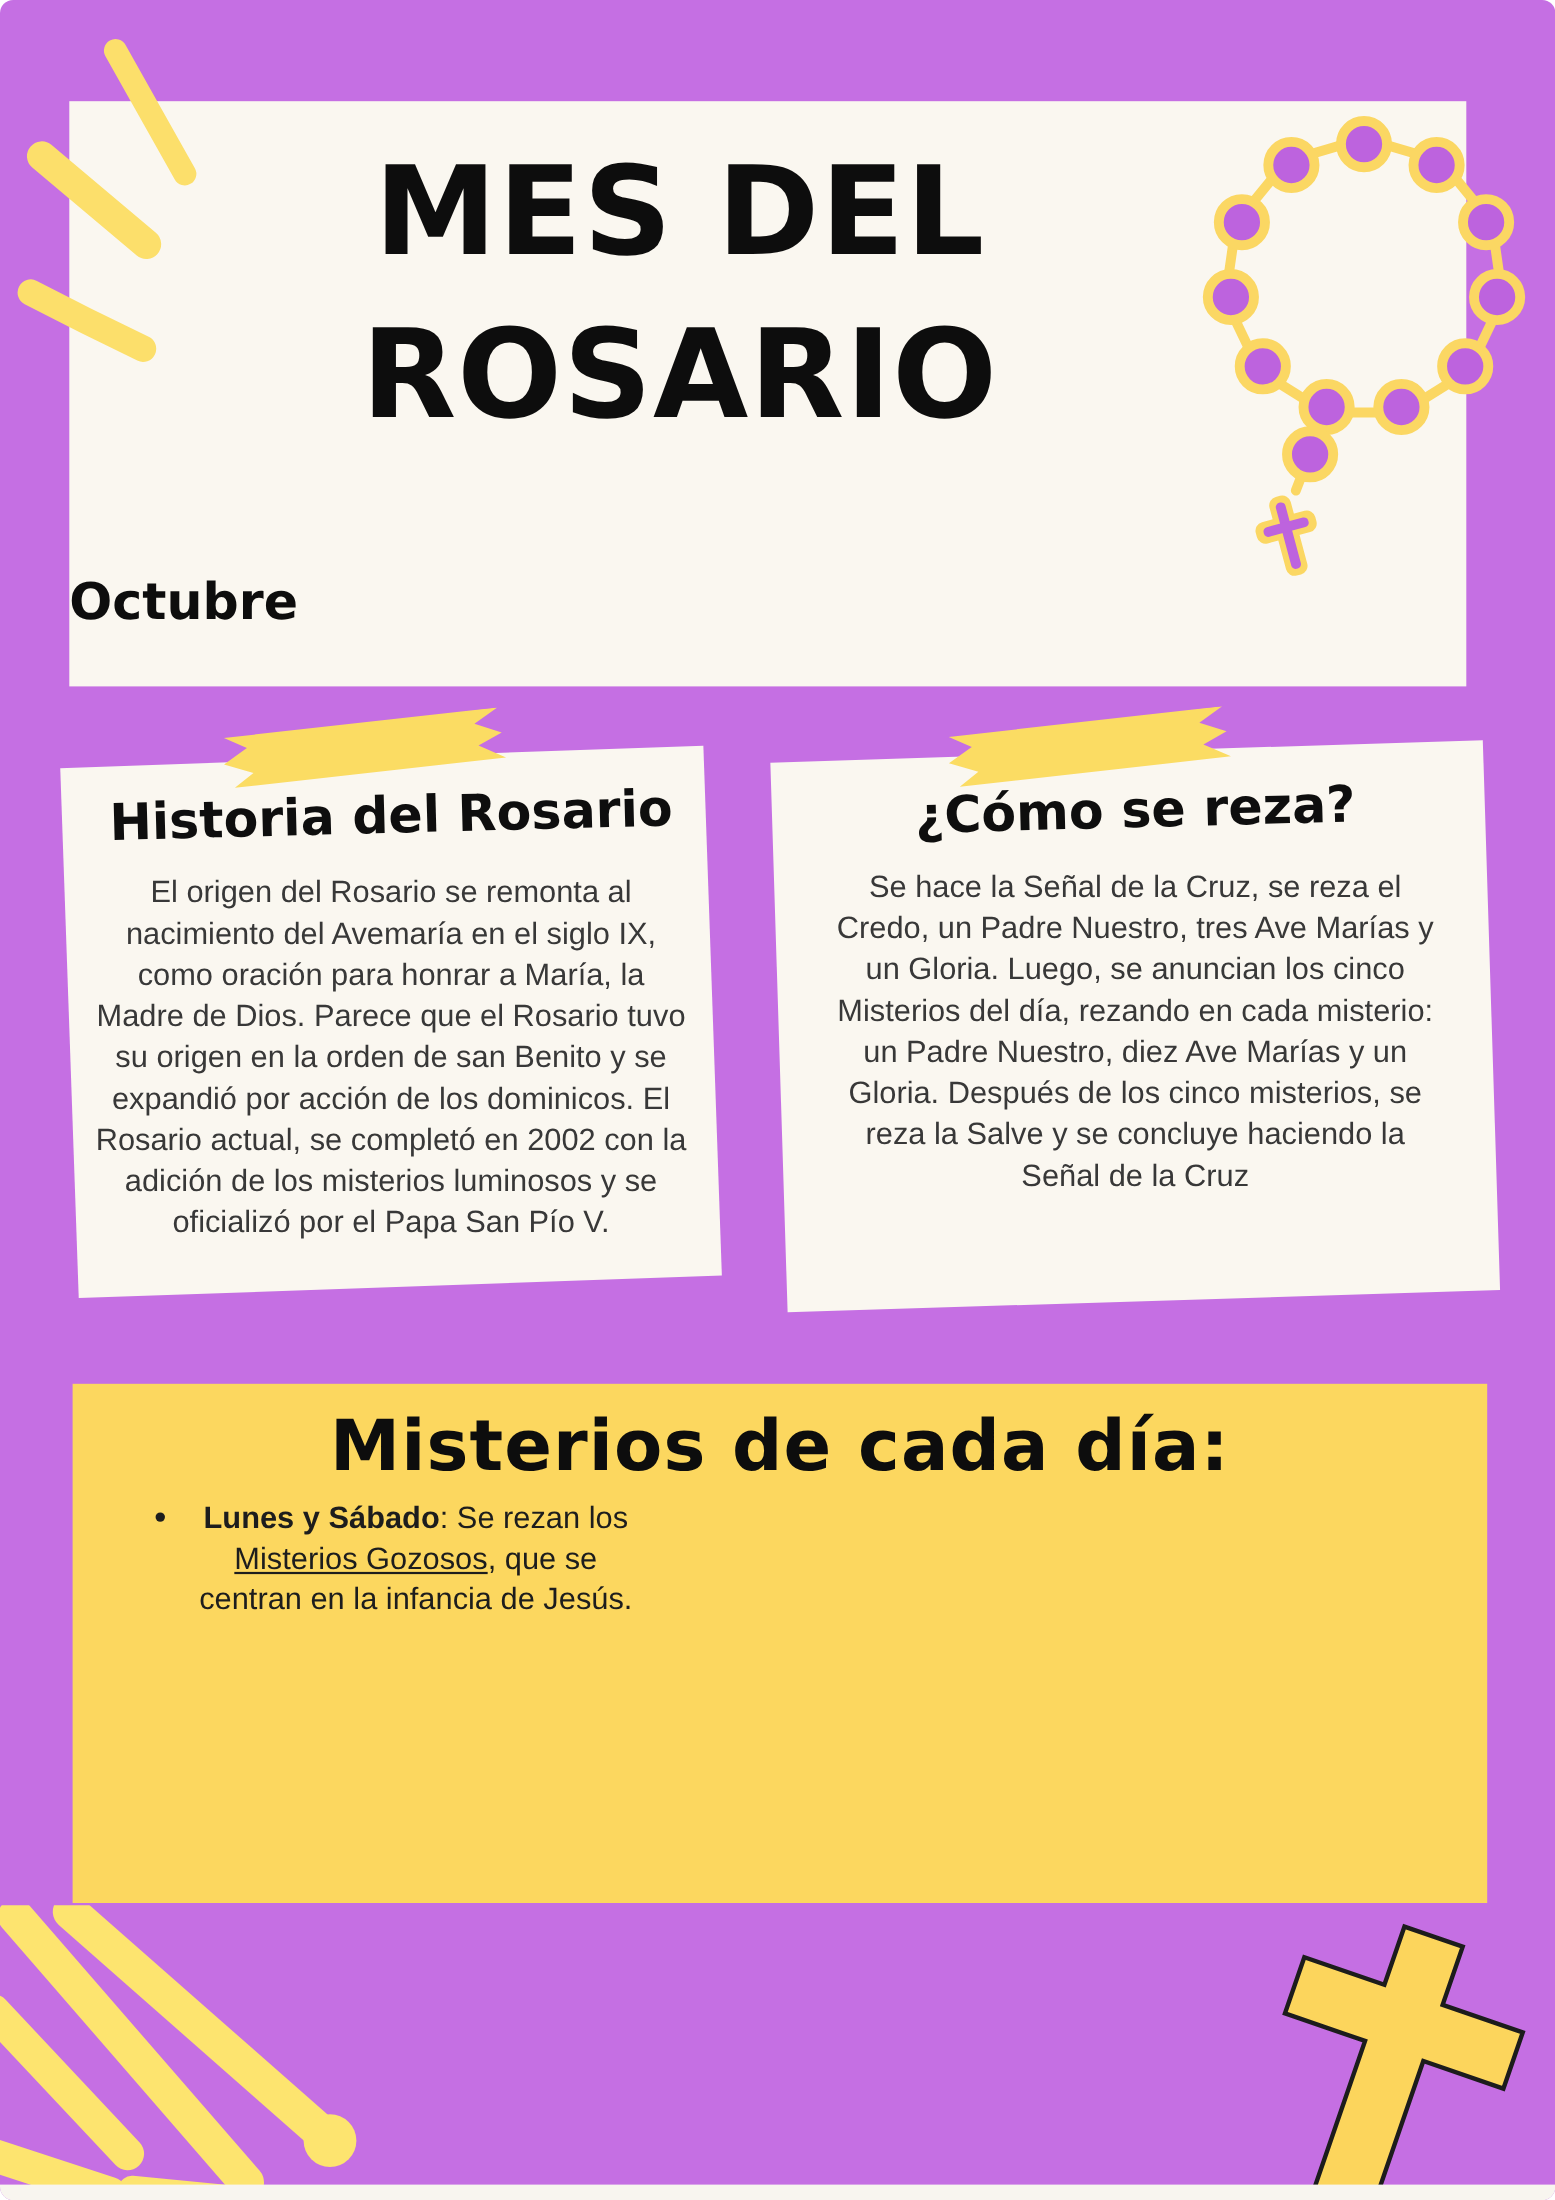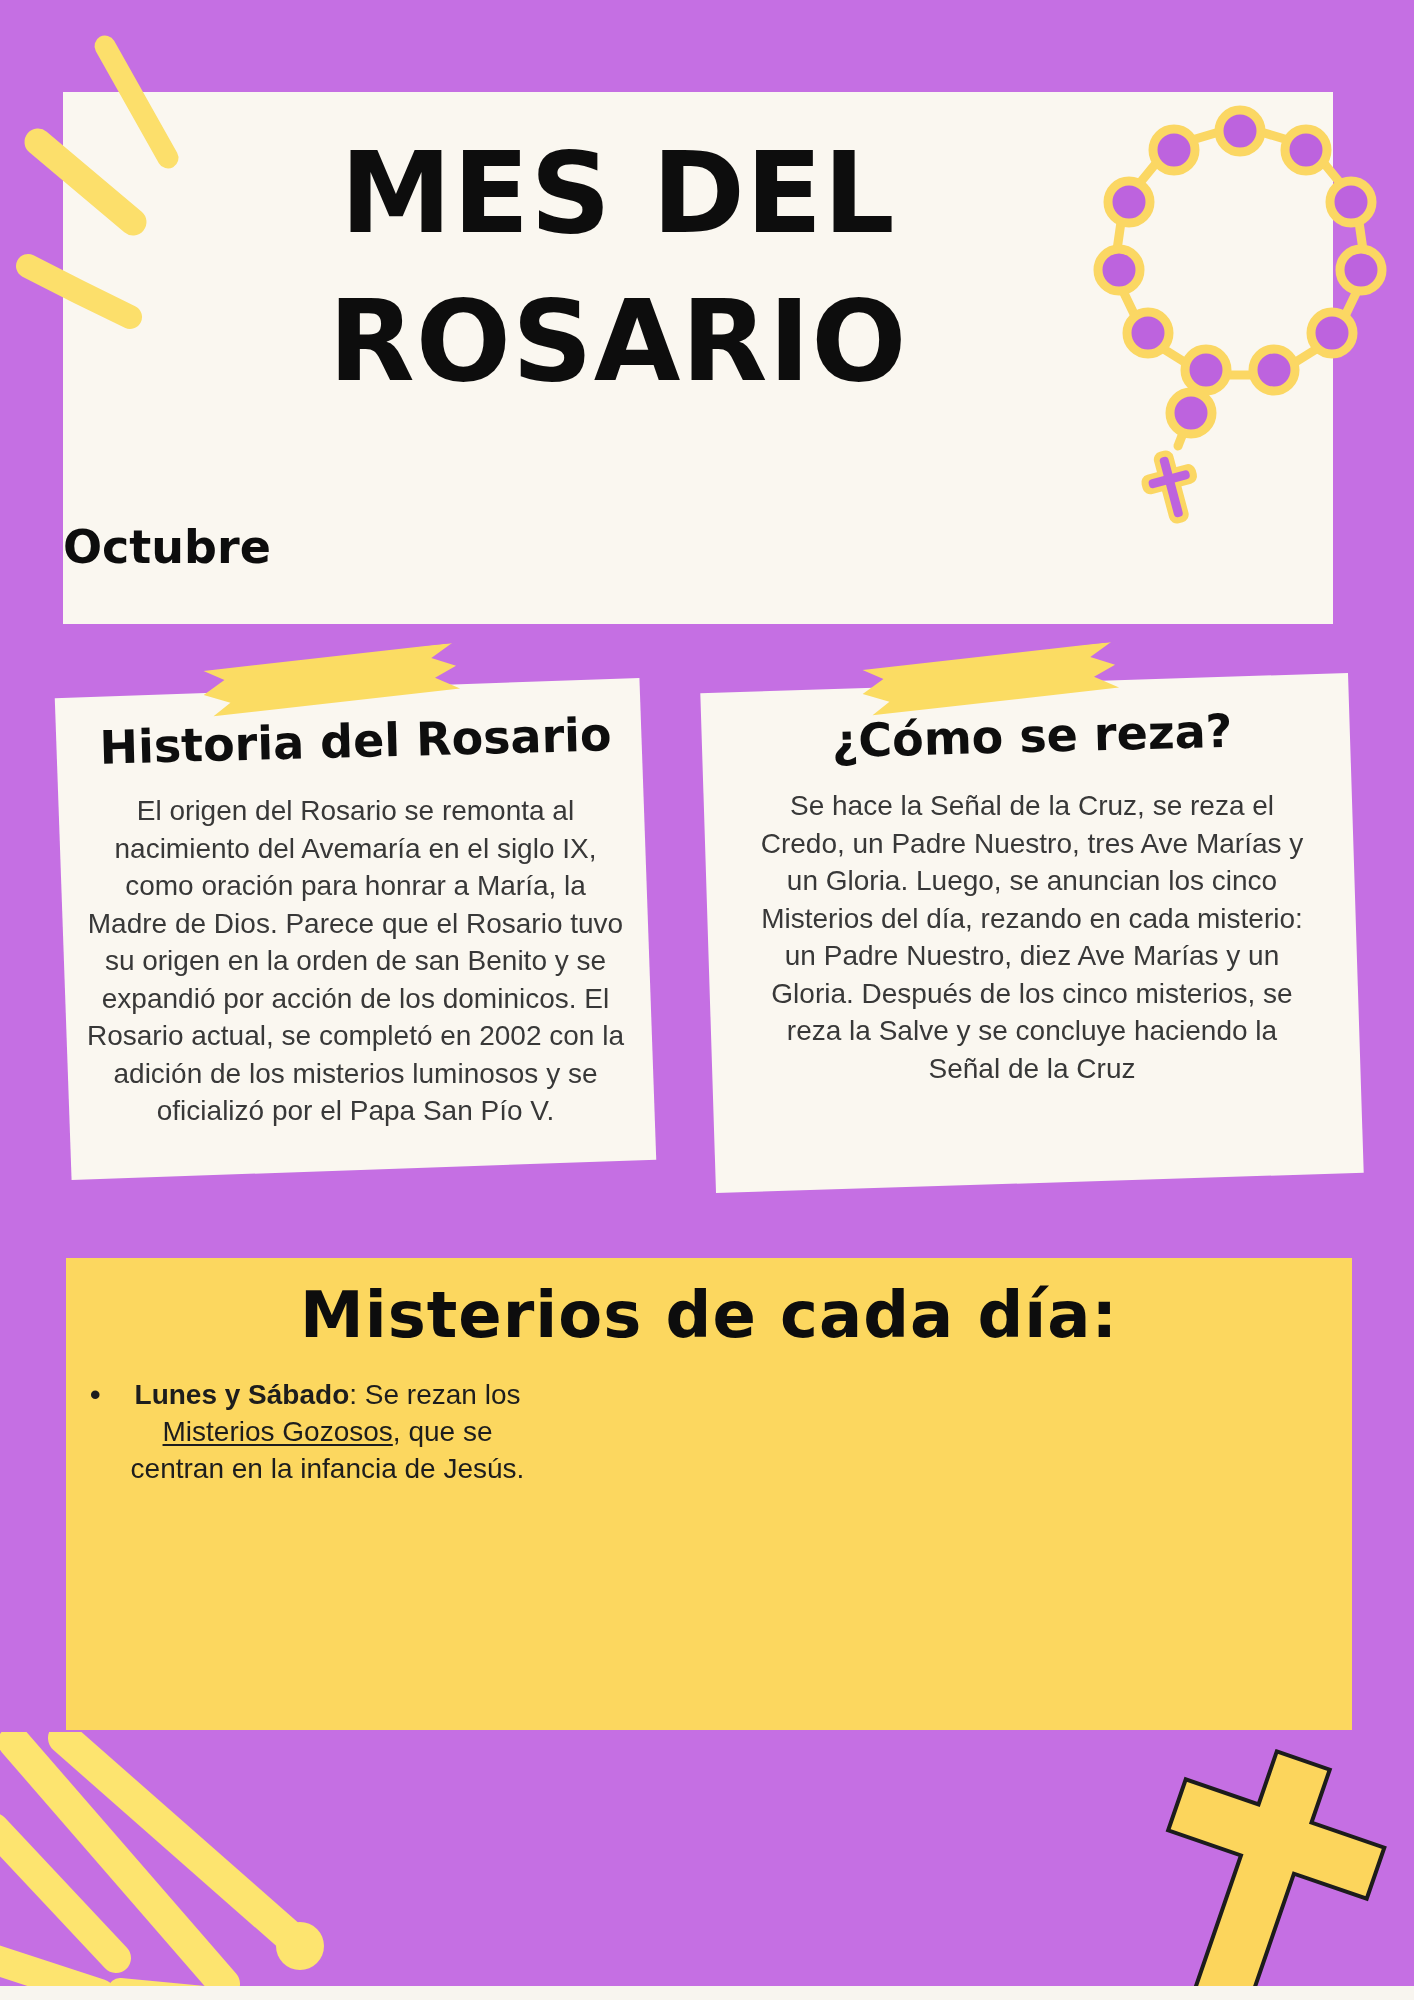--- a/index.html
+++ b/index.html
@@ -1,20 +1,20 @@
 <!DOCTYPE html>
 <html><head>
 <meta charset="utf-8">
 <style>
   * { margin:0; padding:0; box-sizing:border-box; }
   html,body { width:1414px; height:2000px; overflow:hidden; }
   body { font-family:"Liberation Sans", sans-serif; }
 
   .poster{ position:relative; width:1414px; height:2000px;
-           background:#c56fe3; overflow:hidden; }
+           background:#c56fe3; overflow:hidden;border-radius:12px; }
 
   
   .header-card{ position:absolute; left:63px; top:92px; width:1270px; height:532px;
                 background:#faf7f0; }
   .header-title{ position:absolute; left:50px; top:28px; width:1010px;
                  font-family:"DejaVu Sans", sans-serif;
                  font-weight:800; font-size:112px; line-height:1.32;
                  letter-spacing:1px; color:#0d0d0d; text-align:center; }
   .header-subtitle{ position:absolute; left:0; top:428px; width:1270px;
                     font-family:"DejaVu Sans", sans-serif;
@@ -43,21 +43,21 @@
   .card-body{ position:relative; margin-top:24px; padding:0 22px;
               font-size:28px; line-height:1.34; color:#383838; text-align:center; }
   .howto .card-body{ padding:0 42px; }
 
   
   .mysteries{ position:absolute; left:66px; top:1258px; width:1286px; height:472px;
               background:#fcd75f; z-index:2; }
   .mysteries-heading{ margin-top:20px; text-align:center;
                       font-family:"DejaVu Sans", sans-serif; font-weight:800;
                       font-size:64px; letter-spacing:1px; color:#0d0d0d; }
-  .cols{ display:flex; justify-content:space-between; gap:40px; margin-top:24px; padding:0 20px; }
+  .cols{ display:flex; justify-content:center; gap:40px; margin-top:9px; padding:0 20px; }
   .col{ list-style:none; }
   .col-left{ width:455px; }
   .col-right{ width:650px; }
   .col li{ position:relative; padding-left:28px; text-align:center;
            font-size:28px; line-height:1.33; color:#1d1d1d; }
   .col li::before{ content:"\2022"; position:absolute; left:4px; top:-1px;
                    font-size:30px; font-weight:bold; color:#1d1d1d; }
   .b{ font-weight:bold; }
   .u{ text-decoration:underline; text-underline-offset:3px; }
 

